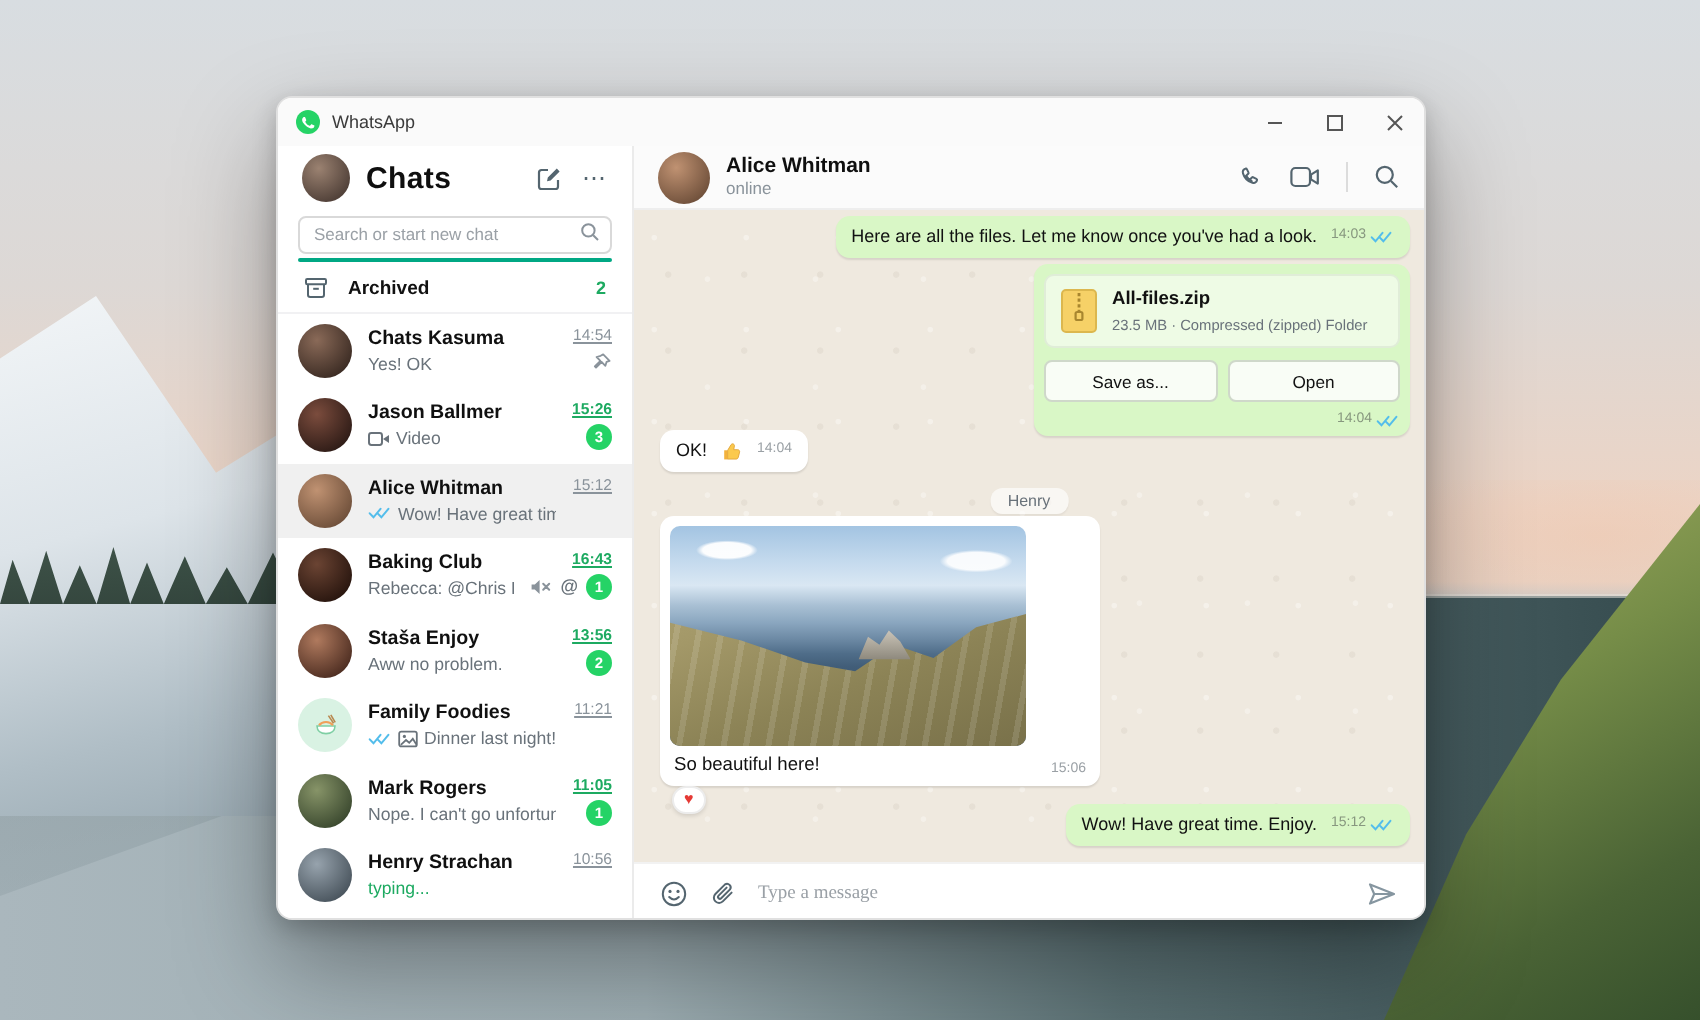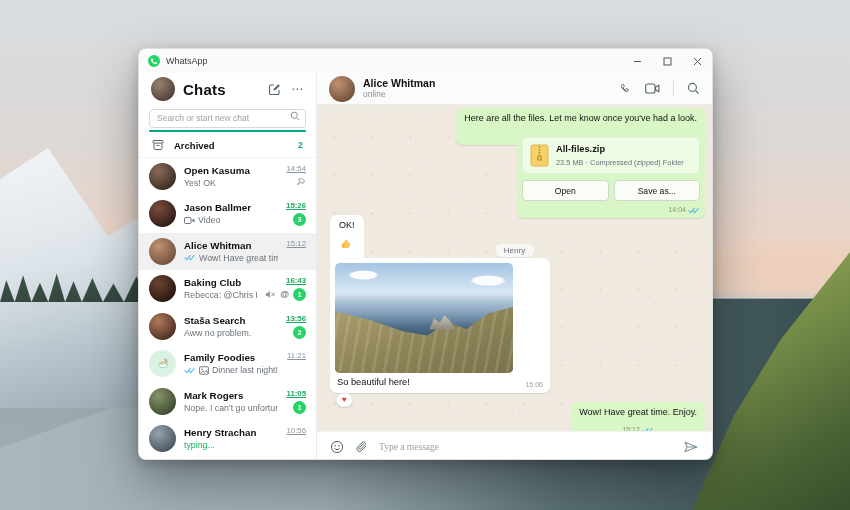--- a/index.html
+++ b/index.html
@@ -98,21 +98,21 @@
     background-image:
       radial-gradient(circle at 22% 30%, rgba(255,255,255,.35) 0 1.2px, transparent 1.6px),
       radial-gradient(circle at 68% 64%, rgba(255,255,255,.3) 0 1.2px, transparent 1.6px),
       radial-gradient(circle at 45% 85%, rgba(190,180,165,.18) 0 1.4px, transparent 1.8px);
     background-size:46px 46px, 54px 54px, 38px 38px; }
 
   .bubble { position:absolute; border-radius:7px; padding:5px 8px; font-size:9px; color:#111;
     box-shadow:0 1px 1px rgba(0,0,0,.1); line-height:1.25; }
   .out { background:#d9f7c6; }
   .in  { background:#fff; }
-  .msgline { display:flex; align-items:center; gap:7px; white-space:nowrap;flex-direction:column; }
+  .msgline { display:flex; align-items:flex-start; gap:7px; white-space:nowrap; }
   .mtime { font-size:7px; color:#87977f; display:flex; align-items:center; gap:2px; transform:translateY(1px); }
   .in .mtime { color:#9aa0a5; }
   .checks svg { display:block; }
 
   .msg-files { top:3px; right:7px; }
   .msg-wow   { top:297px; right:7px; }
 
   .file-card { top:27px; right:7px; width:188px; padding:5px 5px 4px; }
   .file-inner { background:rgba(255,255,255,.55); border:1px solid rgba(0,0,0,.06); border-radius:5px;
     display:flex; align-items:center; gap:7px; padding:6px 7px; }
@@ -237,21 +237,21 @@
         </span>
         <span class="archived-label">Archived</span>
         <span class="archived-count">2</span>
       </div>
 
       <div class="chat-list">
 
         <div class="row">
           <span class="avatar av-maya"></span>
           <div class="rmain">
-            <div class="rname">Open Kasuma</div>
+            <div class="rname">Chats Kasuma</div>
             <div class="rprev">
                 <span>Yes! OK</span>
               </div>
           </div>
           <div class="rmeta">
             <span class="rtime">14:54</span>
             <span class="rsub">
                 <span class="ic">
               <svg width="10" height="10" viewBox="0 0 10 10">
                     <path d="M5.6 1.2l3.2 3.2-1.5.5-.6 2-1.9-1.9L2 7.8l-.6-.6L4.2 4.4 2.3 2.5l2-.6z" fill="none" stroke="#8a939b" stroke-width=".9" stroke-linejoin="round"></path>
@@ -321,21 +321,21 @@
               </span>
               <span class="mention">@</span>
               <span class="badge">1</span>
             </span>
           </div>
         </div>
 
         <div class="row">
           <span class="avatar av-stasa"></span>
           <div class="rmain">
-            <div class="rname">Staša Search</div>
+            <div class="rname">Staša Enjoy</div>
             <div class="rprev">
                 <span>Aww no problem.</span>
               </div>
           </div>
           <div class="rmeta">
             <span class="rtime green">13:56</span>
             <span class="rsub">
                 <span class="badge">2</span>
               </span>
           </div>
@@ -467,22 +467,22 @@
                   <line x1="9.5" y1="2.5" x2="9.5" y2="12" stroke="#a8862e" stroke-width="1.4" stroke-dasharray="1.6 1.2"></line>
                   <rect x="7.8" y="12" width="3.4" height="4" rx=".8" fill="none" stroke="#a8862e" stroke-width="1.1"></rect>
                 </svg>
             </span>
             <div class="file-texts">
               <div class="file-name">All-files.zip</div>
               <div class="file-meta">23.5 MB · Compressed (zipped) Folder</div>
             </div>
           </div>
           <div class="file-btns">
+            <button class="file-btn">Save as...</button>
             <button class="file-btn">Open</button>
-            <button class="file-btn">Save as...</button>
           </div>
           <div class="file-time mtime">
             <span>14:04</span>
             <span class="checks">
                 <svg width="12" height="7" viewBox="0 0 14 8">
                   <path d="M1 4.2l2.2 2.3L7.3 1.6M5.6 4.2l2.2 2.3 4.1-4.9" fill="none" stroke="#53bdeb" stroke-width="1.2" stroke-linecap="round"></path>
                 </svg>
               </span>
           </div>
         </div>

